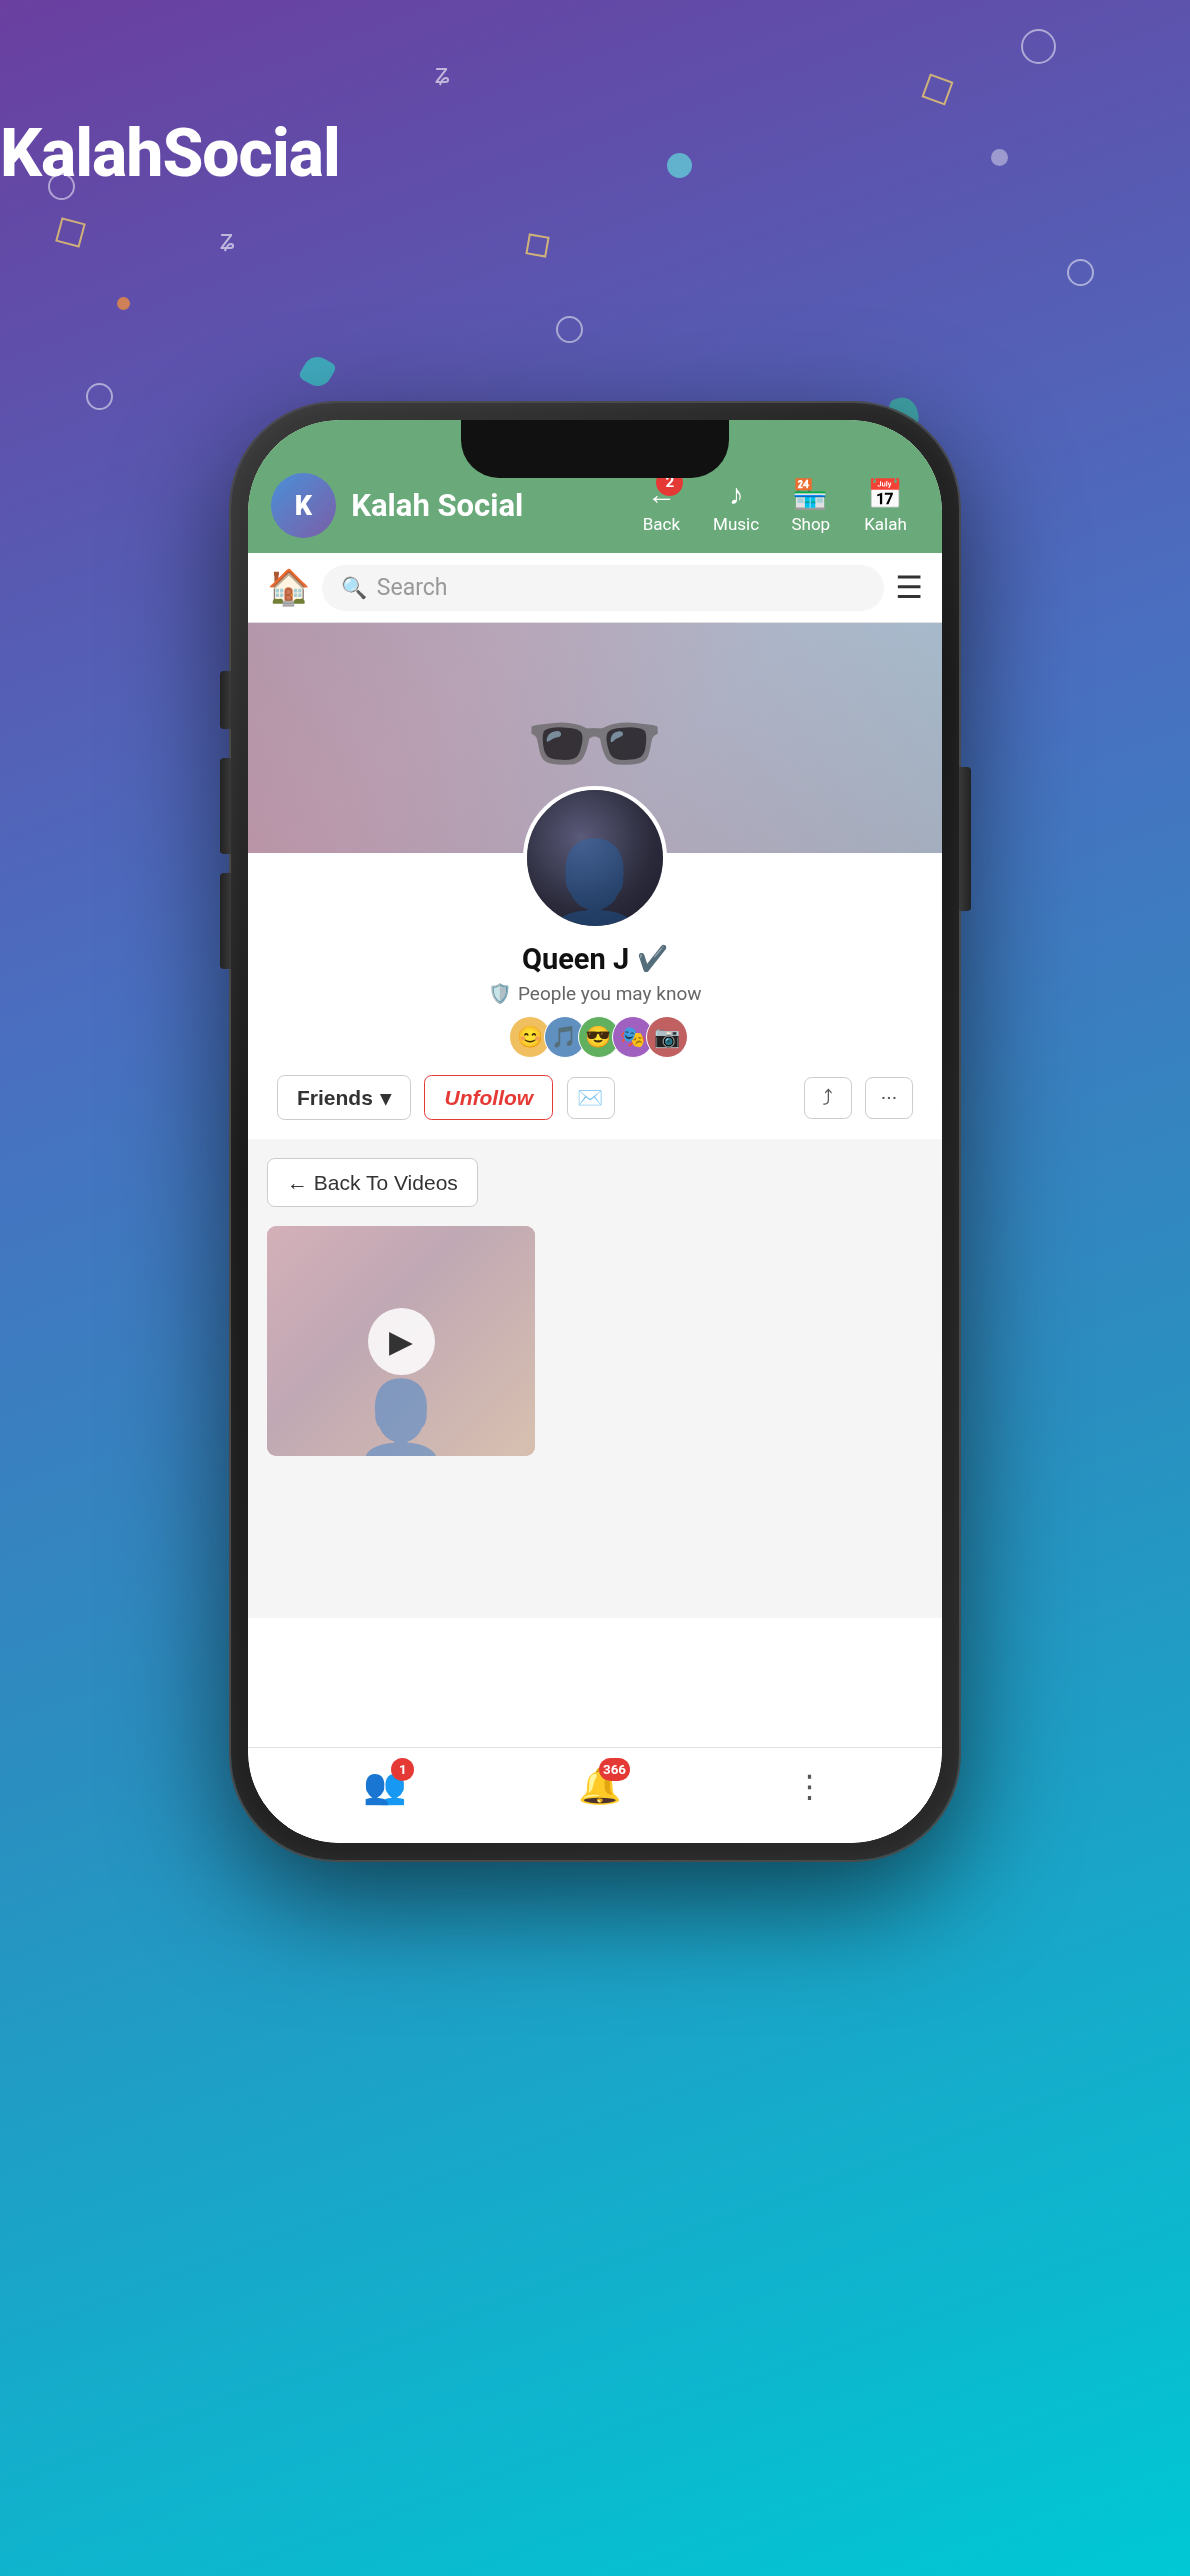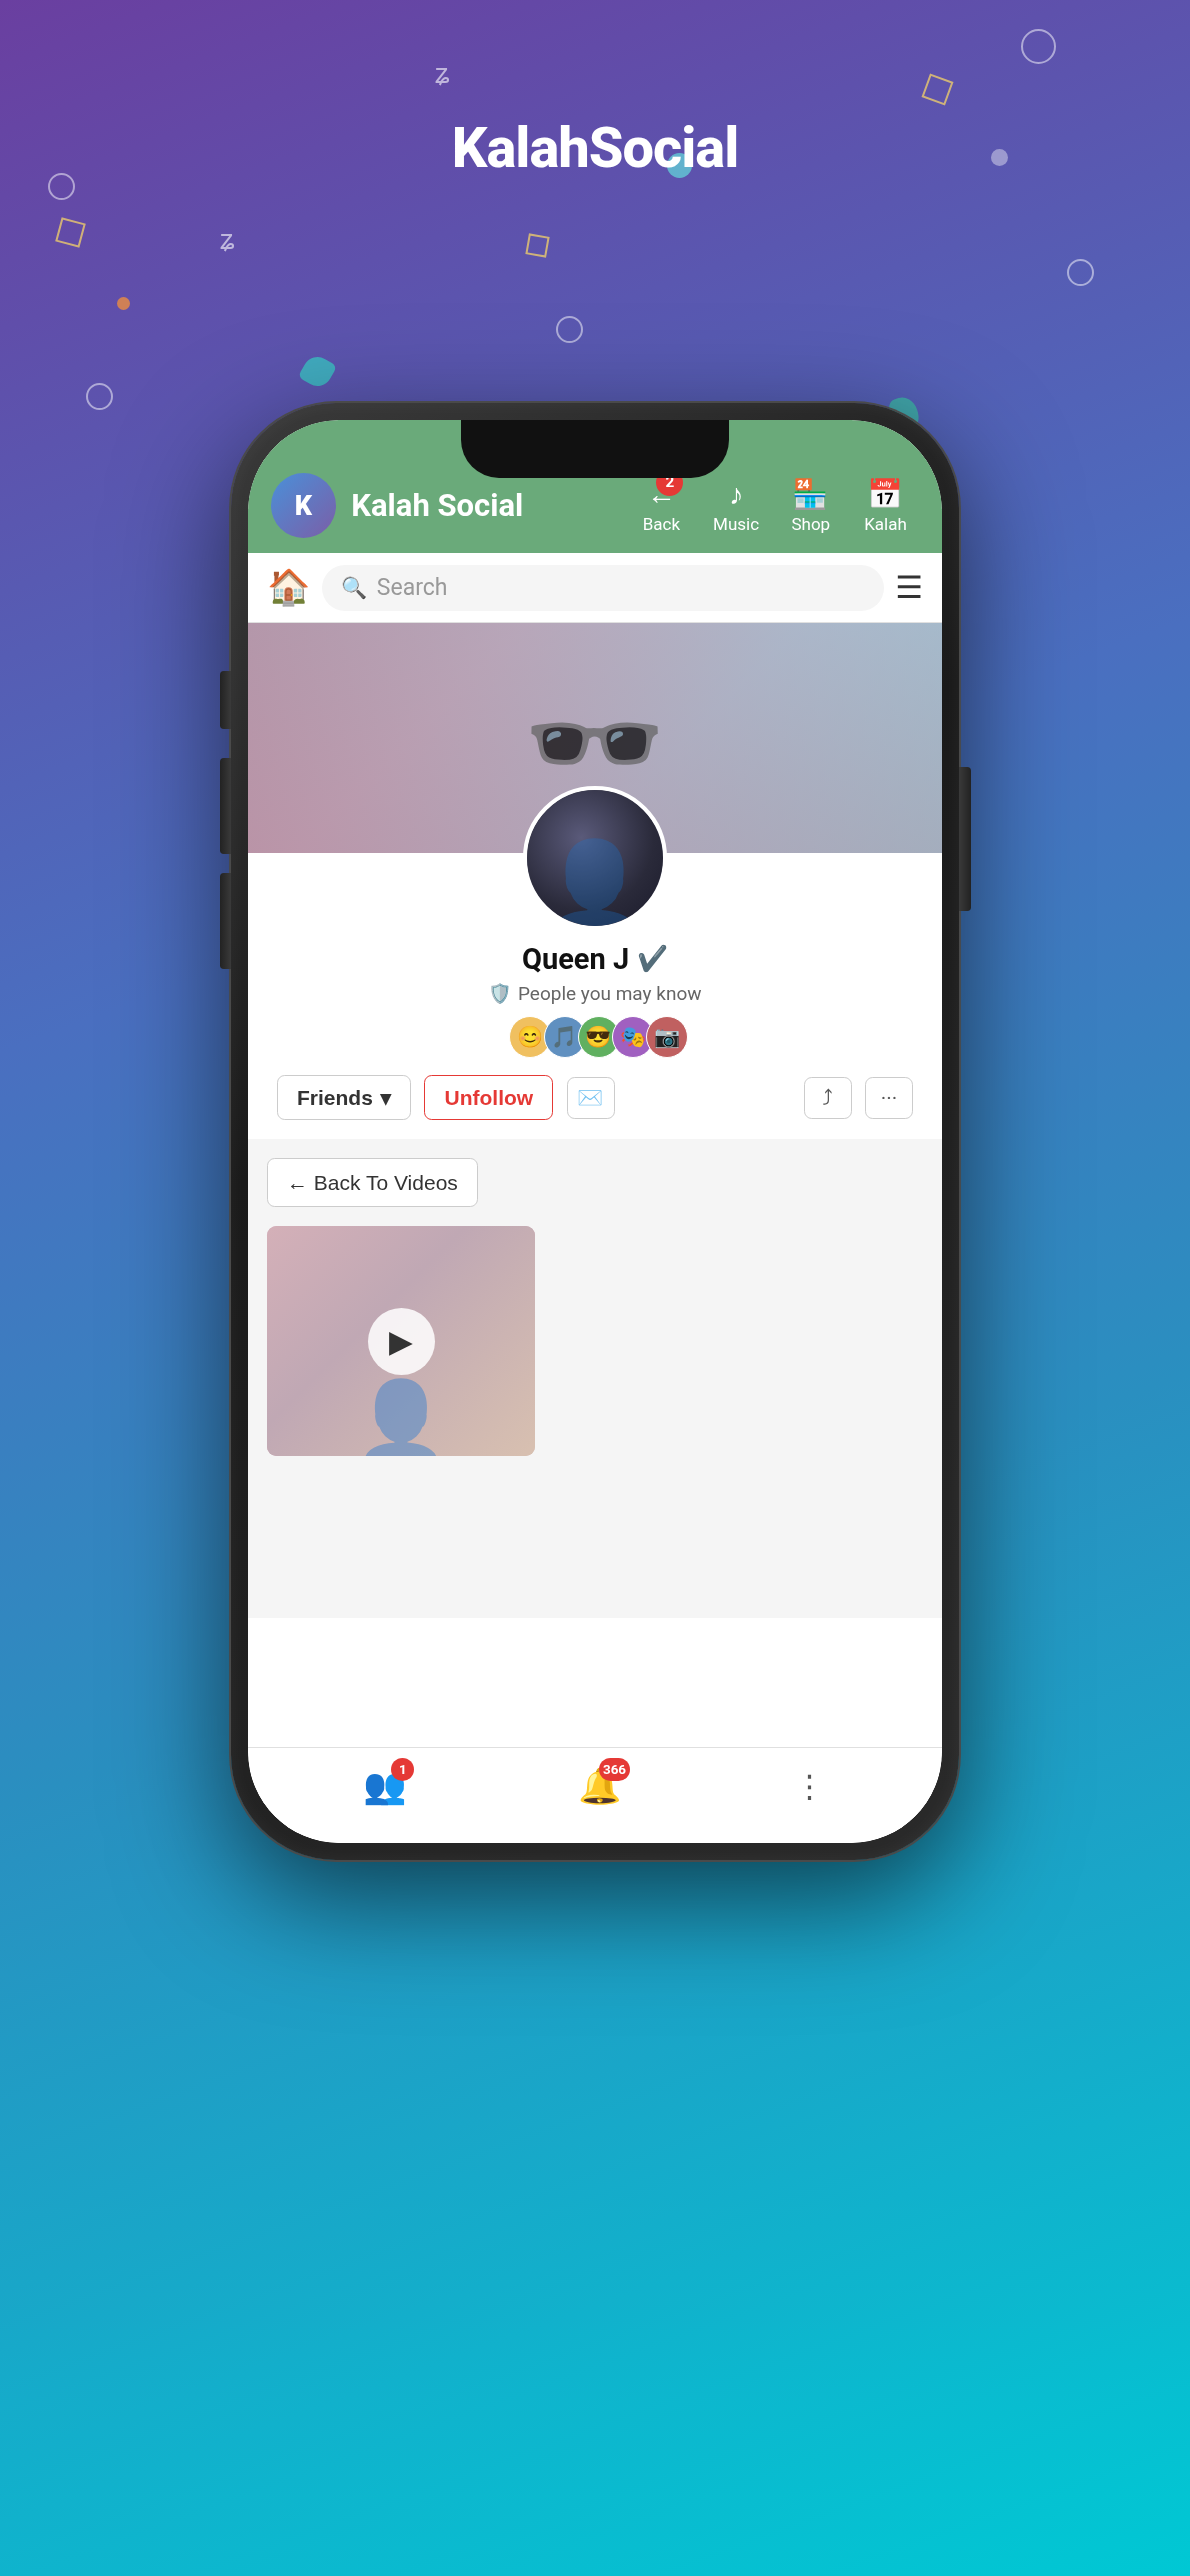--- a/index.html
+++ b/index.html
@@ -45,23 +45,22 @@
     .shape-cyan {
       background: rgba(50,220,200,0.8);
     }
 
     
     .app-title {
       position: absolute;
       top: 115px;
       left: 0;
       right: 0;
-      text-align: center;
       color: white;
-      font-size: 56px;
+      font-size: 66px;
       font-weight: 800;
       letter-spacing: -1px;
     }
 
     
     .phone-wrap {
       position: absolute;
       top: 403px;
       left: 50%;
       transform: translateX(-50%);
@@ -418,20 +417,21 @@
     }
 
     .btn-unfollow {
       background: white;
       border: 1.4px solid #e53935;
       border-radius: 7.7px;
       padding: 9.6px 19px;
       font-size: 21px;
       font-weight: 600;
       color: #e53935;
+      font-style: italic;
     }
 
     .btn-icon {
       width: 48px;
       height: 42px;
       border: 1.4px solid #ccc;
       border-radius: 7.7px;
       display: flex;
       align-items: center;
       justify-content: center;

